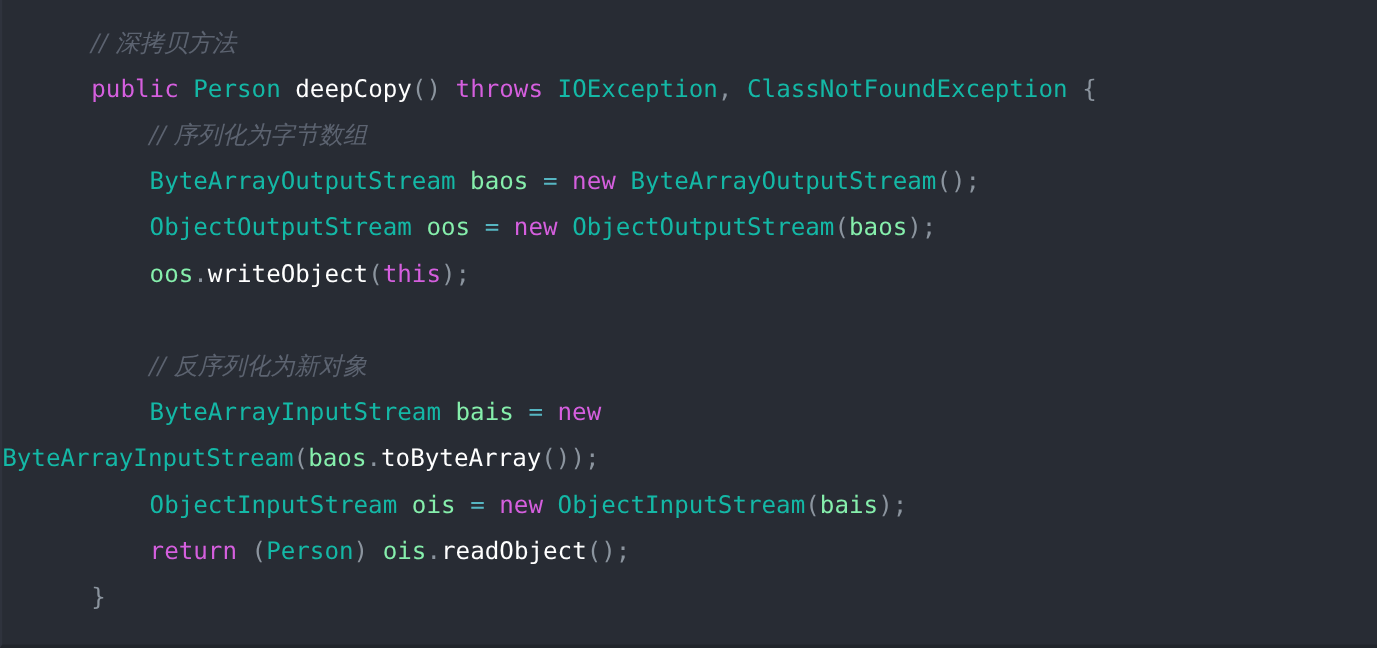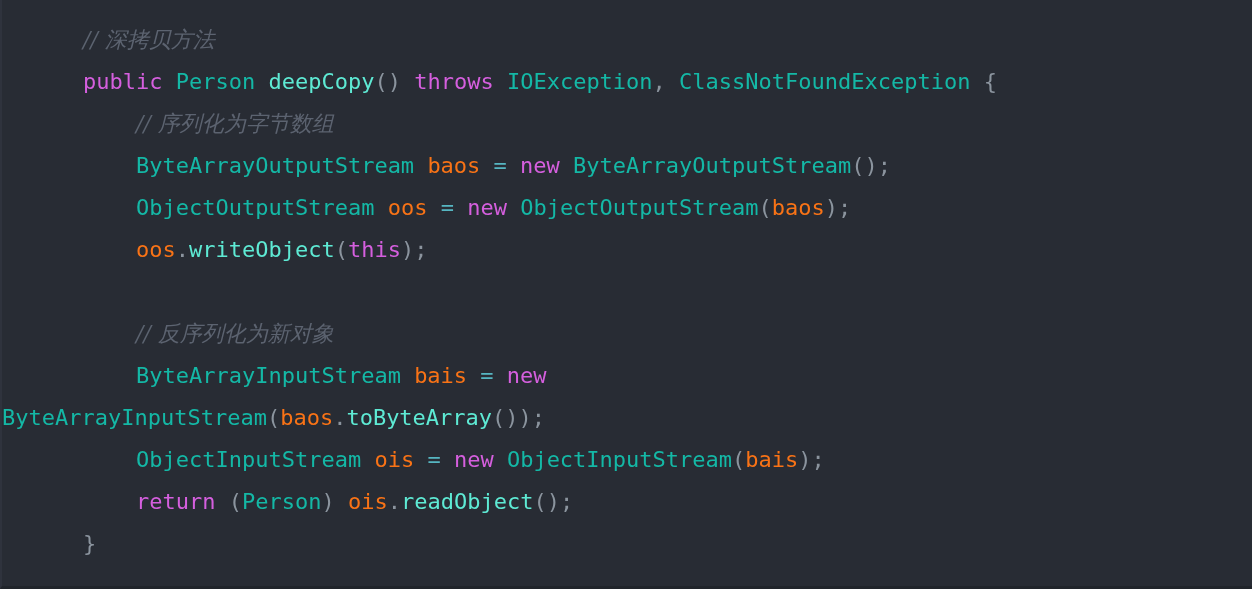--- a/index.html
+++ b/index.html
@@ -45,22 +45,22 @@
     padding-left: 0px;
   }
   .code-line.blank {
     height: 42px;
   }
 
   
   .tok-comment  { color: #5c6370; font-style: italic; font-family: "DejaVu Serif", "Liberation Serif", serif; }
   .tok-keyword  { color: #d55fde; }
   .tok-type     { color: #14b8a6; }
-  .tok-func     { color: #5eead4; }
-  .tok-var      { color: #f97316; }
+  .tok-func     { color: #ffffff; }
+  .tok-var      { color: #86efac; }
   .tok-punct    { color: #8b949e; }
   .tok-operator { color: #56b6c2; }
   .tok-plain    { color: #abb2bf; }
   .tok-brace    { color: #8b949e; }
 </style>
 </head>
 <body>
 
 <div id="code-editor">
   <div id="code-block"><div class="code-line"><span>    </span><span class="tok-comment">// 深拷贝方法</span></div><div class="code-line"><span>    </span><span class="tok-keyword">public</span><span class="tok-plain"> </span><span class="tok-type">Person</span><span class="tok-plain"> </span><span class="tok-func">deepCopy</span><span class="tok-punct">()</span><span class="tok-plain"> </span><span class="tok-keyword">throws</span><span class="tok-plain"> </span><span class="tok-type">IOException</span><span class="tok-punct">,</span><span class="tok-plain"> </span><span class="tok-type">ClassNotFoundException</span><span class="tok-plain"> </span><span class="tok-brace">{</span></div><div class="code-line"><span>        </span><span class="tok-comment">// 序列化为字节数组</span></div><div class="code-line"><span>        </span><span class="tok-type">ByteArrayOutputStream</span><span class="tok-plain"> </span><span class="tok-var">baos</span><span class="tok-plain"> </span><span class="tok-operator">=</span><span class="tok-plain"> </span><span class="tok-keyword">new</span><span class="tok-plain"> </span><span class="tok-type">ByteArrayOutputStream</span><span class="tok-punct">();</span></div><div class="code-line"><span>        </span><span class="tok-type">ObjectOutputStream</span><span class="tok-plain"> </span><span class="tok-var">oos</span><span class="tok-plain"> </span><span class="tok-operator">=</span><span class="tok-plain"> </span><span class="tok-keyword">new</span><span class="tok-plain"> </span><span class="tok-type">ObjectOutputStream</span><span class="tok-punct">(</span><span class="tok-var">baos</span><span class="tok-punct">);</span></div><div class="code-line"><span>        </span><span class="tok-var">oos</span><span class="tok-punct">.</span><span class="tok-func">writeObject</span><span class="tok-punct">(</span><span class="tok-keyword">this</span><span class="tok-punct">);</span></div><div class="code-line blank">&nbsp;</div><div class="code-line"><span>        </span><span class="tok-comment">// 反序列化为新对象</span></div><div class="code-line"><span>        </span><span class="tok-type">ByteArrayInputStream</span><span class="tok-plain"> </span><span class="tok-var">bais</span><span class="tok-plain"> </span><span class="tok-operator">=</span><span class="tok-plain"> </span><span class="tok-keyword">new</span></div><div class="code-line nowrap-cont"><span></span><span class="tok-type">ByteArrayInputStream</span><span class="tok-punct">(</span><span class="tok-var">baos</span><span class="tok-punct">.</span><span class="tok-func">toByteArray</span><span class="tok-punct">());</span></div><div class="code-line"><span>        </span><span class="tok-type">ObjectInputStream</span><span class="tok-plain"> </span><span class="tok-var">ois</span><span class="tok-plain"> </span><span class="tok-operator">=</span><span class="tok-plain"> </span><span class="tok-keyword">new</span><span class="tok-plain"> </span><span class="tok-type">ObjectInputStream</span><span class="tok-punct">(</span><span class="tok-var">bais</span><span class="tok-punct">);</span></div><div class="code-line"><span>        </span><span class="tok-keyword">return</span><span class="tok-plain"> </span><span class="tok-punct">(</span><span class="tok-type">Person</span><span class="tok-punct">)</span><span class="tok-plain"> </span><span class="tok-var">ois</span><span class="tok-punct">.</span><span class="tok-func">readObject</span><span class="tok-punct">();</span></div><div class="code-line"><span>    </span><span class="tok-brace">}</span></div></div>

